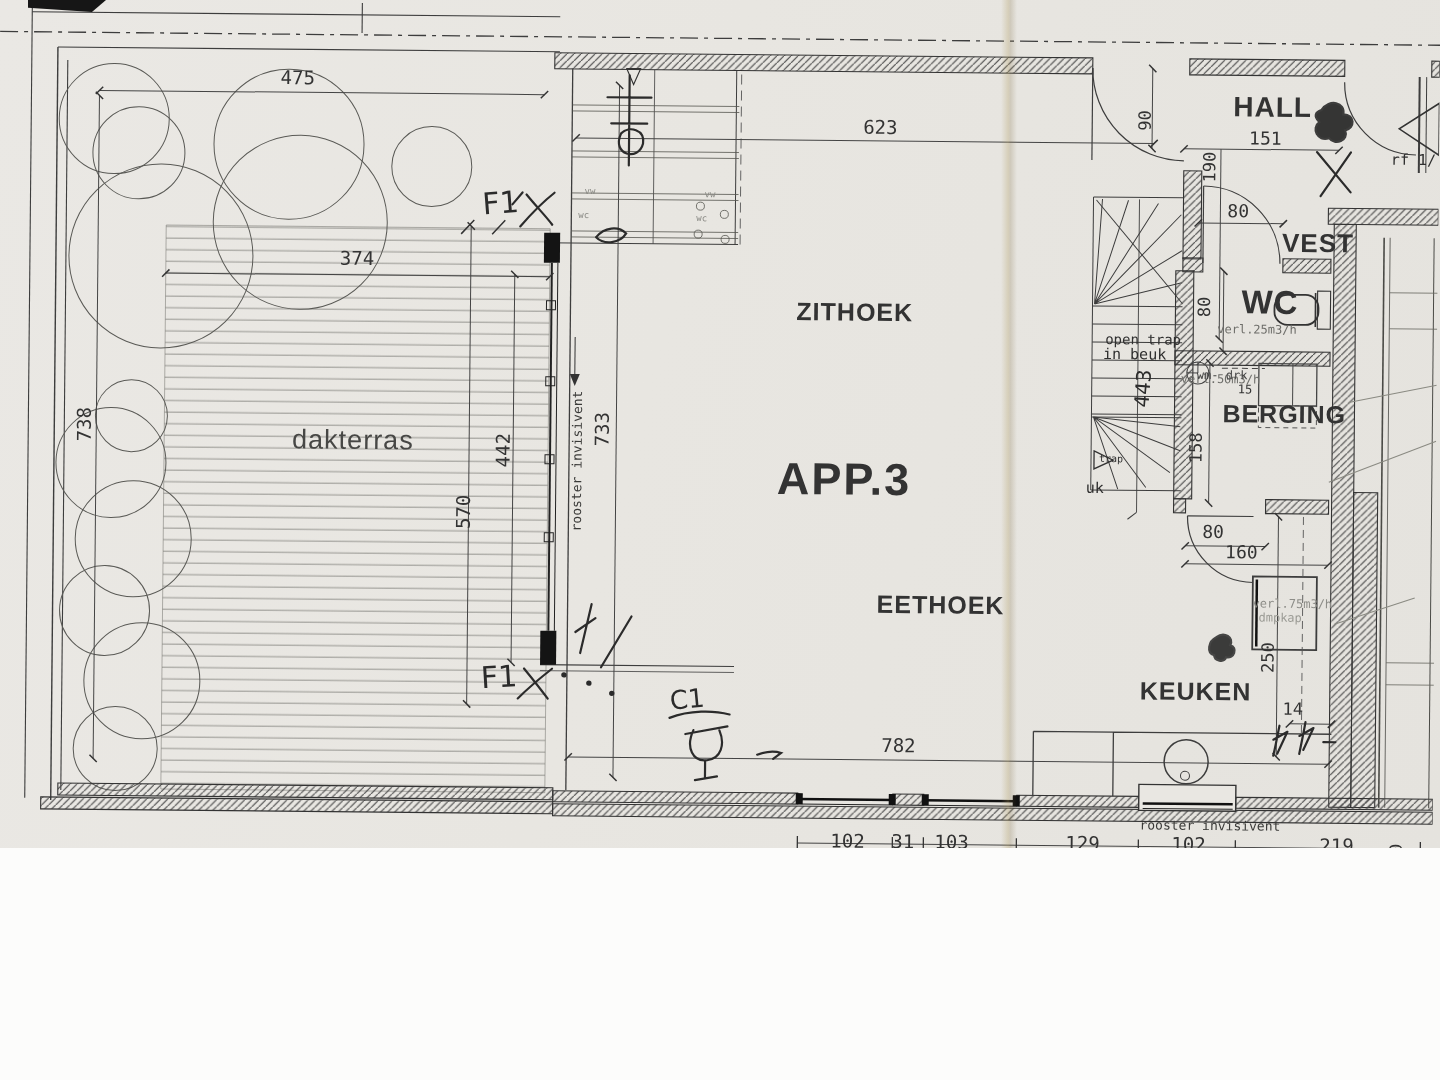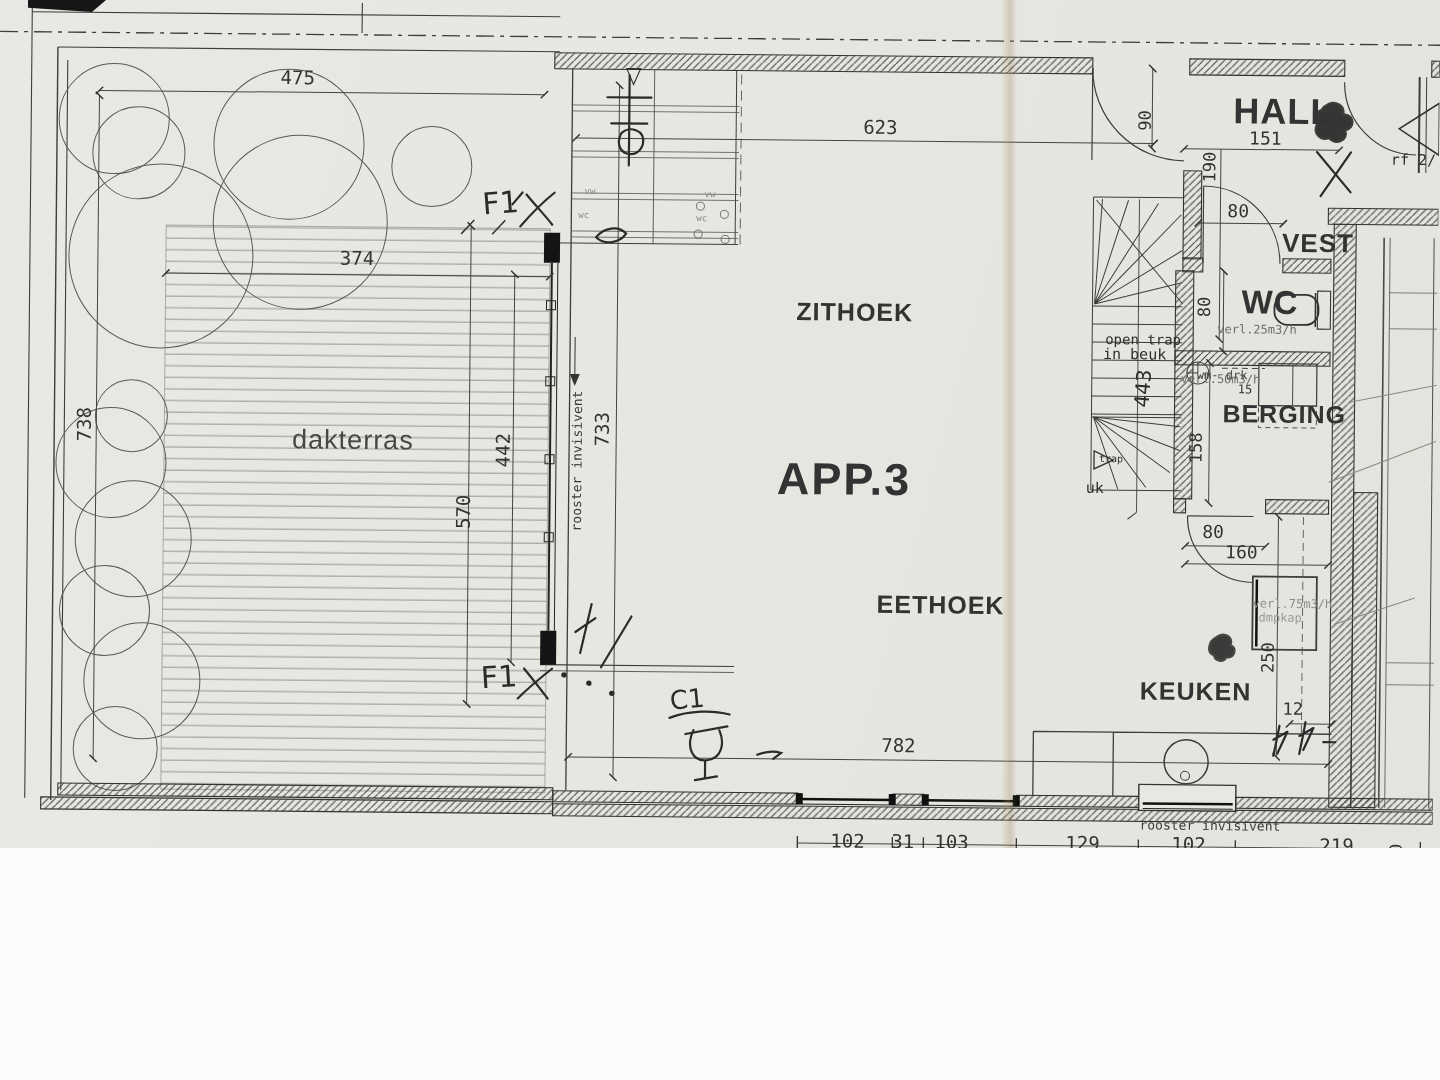--- a/index.html
+++ b/index.html
@@ -265,34 +265,34 @@
       <path d="M1222,626 C1230,620 1240,626 1236,634 C1244,636 1240,648 1232,646 C1230,652 1220,650 1220,644 C1212,642 1214,630 1222,626 Z" fill="#1e1e1e" opacity="0.85"></path>
       <path d="M1286,714 C1284,724 1282,736 1280,744 M1280,728 L1294,720 M1294,720 L1284,742 M1312,710 C1310,722 1308,732 1306,742 M1306,724 L1320,716 M1320,716 L1310,738 M1330,730 H1342"></path>
     </g>
    </svg>
 
    <span class="lbl room thin" style="left:296px;top:424px;font-size:27px">dakterras</span>
    <span class="lbl room" style="left:799px;top:292px;font-size:25px">ZITHOEK</span>
    <span class="lbl room" style="left:781px;top:449px;font-size:45px;letter-spacing:2px">APP.3</span>
    <span class="lbl room" style="left:882px;top:584px;font-size:25px">EETHOEK</span>
    <span class="lbl room" style="left:1146px;top:668px;font-size:25px">KEUKEN</span>
-   <span class="lbl room" style="left:1234px;top:82px;font-size:36px">HALL</span>
+   <span class="lbl room" style="left:1234px;top:82px;font-size:28px">HALL</span>
    <span class="lbl room" style="left:1284px;top:218px;font-size:26px">VEST</span>
    <span class="lbl room" style="left:1244px;top:274px;font-size:33px">WC</span>
    <span class="lbl room" style="left:1226px;top:390px;font-size:25px">BERGING</span>
 
    <span class="lbl dim" style="left:281px;top:66px">475</span>
    <span class="lbl dim" style="left:342px;top:246px">374</span>
    <span class="lbl dim" style="left:864px;top:110px">623</span>
    <span class="lbl dim" style="left:888px;top:728px">782</span>
    <span class="lbl dim" style="left:1250px;top:118px;font-size:18px">151</span>
    <span class="lbl dim" style="left:1229px;top:191px;font-size:18px">80</span>
    <span class="lbl dim" style="left:1207px;top:512px;font-size:18px">80</span>
    <span class="lbl dim" style="left:1230px;top:532px;font-size:18px">160</span>
-   <span class="lbl dim" style="left:1289px;top:689px;font-size:17px">12</span>
+   <span class="lbl dim" style="left:1289px;top:689px;font-size:17px">14</span>
    <span class="lbl dim" style="left:1241px;top:372px;font-size:12px">15</span>
 
    <span class="lbl dim rot" style="left:88px;top:424px">738</span>
    <span class="lbl dim rot" style="left:507px;top:446px">442</span>
    <span class="lbl dim rot" style="left:468px;top:508px">570</span>
    <span class="lbl dim rot" style="left:606px;top:424px">733</span>
    <span class="lbl dim rot" style="left:1146px;top:110px;font-size:17px">90</span>
    <span class="lbl dim rot" style="left:1211px;top:156px;font-size:17px">190</span>
    <span class="lbl dim rot" style="left:1207px;top:296px;font-size:17px">80</span>
    <span class="lbl dim rot" style="left:1200px;top:437px;font-size:17px">158</span>
@@ -310,21 +310,21 @@
    <span class="lbl" style="left:1106px;top:337px;font-size:15px">in beuk</span>
    <span class="lbl" style="left:1103px;top:444px;font-size:10px">trap</span>
    <span class="lbl" style="left:1090px;top:471px;font-size:15px">uk</span>
    <span class="lbl note" style="left:1220px;top:312px">verl.25m3/h</span>
    <span class="lbl note" style="left:1184px;top:362px">verl.50m3/h</span>
    <span class="lbl note" style="left:1258px;top:586px;color:#8d8d88">verl.75m3/h</span>
    <span class="lbl note" style="left:1264px;top:600px;color:#9b9b95">dmpkap</span>
    <span class="lbl note" style="left:1200px;top:358px;color:#444">wm- drk</span>
    <span class="lbl rot" style="left:581px;top:456px;font-size:13px;color:#3a3a38">rooster invisivent</span>
    <span class="lbl" style="left:1147px;top:808px;font-size:13px;color:#3a3a38">rooster invisivent</span>
-   <span class="lbl" style="left:1392px;top:140px;font-size:15px">rf 2/</span>
+   <span class="lbl" style="left:1392px;top:140px;font-size:15px">rf 1/</span>
    <span class="lbl tiny" style="left:586px;top:182px">vw</span>
    <span class="lbl tiny" style="left:580px;top:206px">wc</span>
    <span class="lbl tiny" style="left:706px;top:184px">vw</span>
    <span class="lbl tiny" style="left:698px;top:208px">wc</span>
 
    <span class="lbl hand" style="left:484px;top:184px;font-size:30px;transform:rotate(-5deg)">F1</span>
    <span class="lbl hand" style="left:487px;top:658px;font-size:30px;transform:rotate(-4deg)">F1</span>
    <span class="lbl hand" style="left:676px;top:680px;font-size:26px;transform:rotate(-6deg)">C1</span>
    <span class="lbl hand" style="left:1146px;top:378px;font-size:20px;transform:translate(-50%,-50%) rotate(-86deg)">443</span>
 

